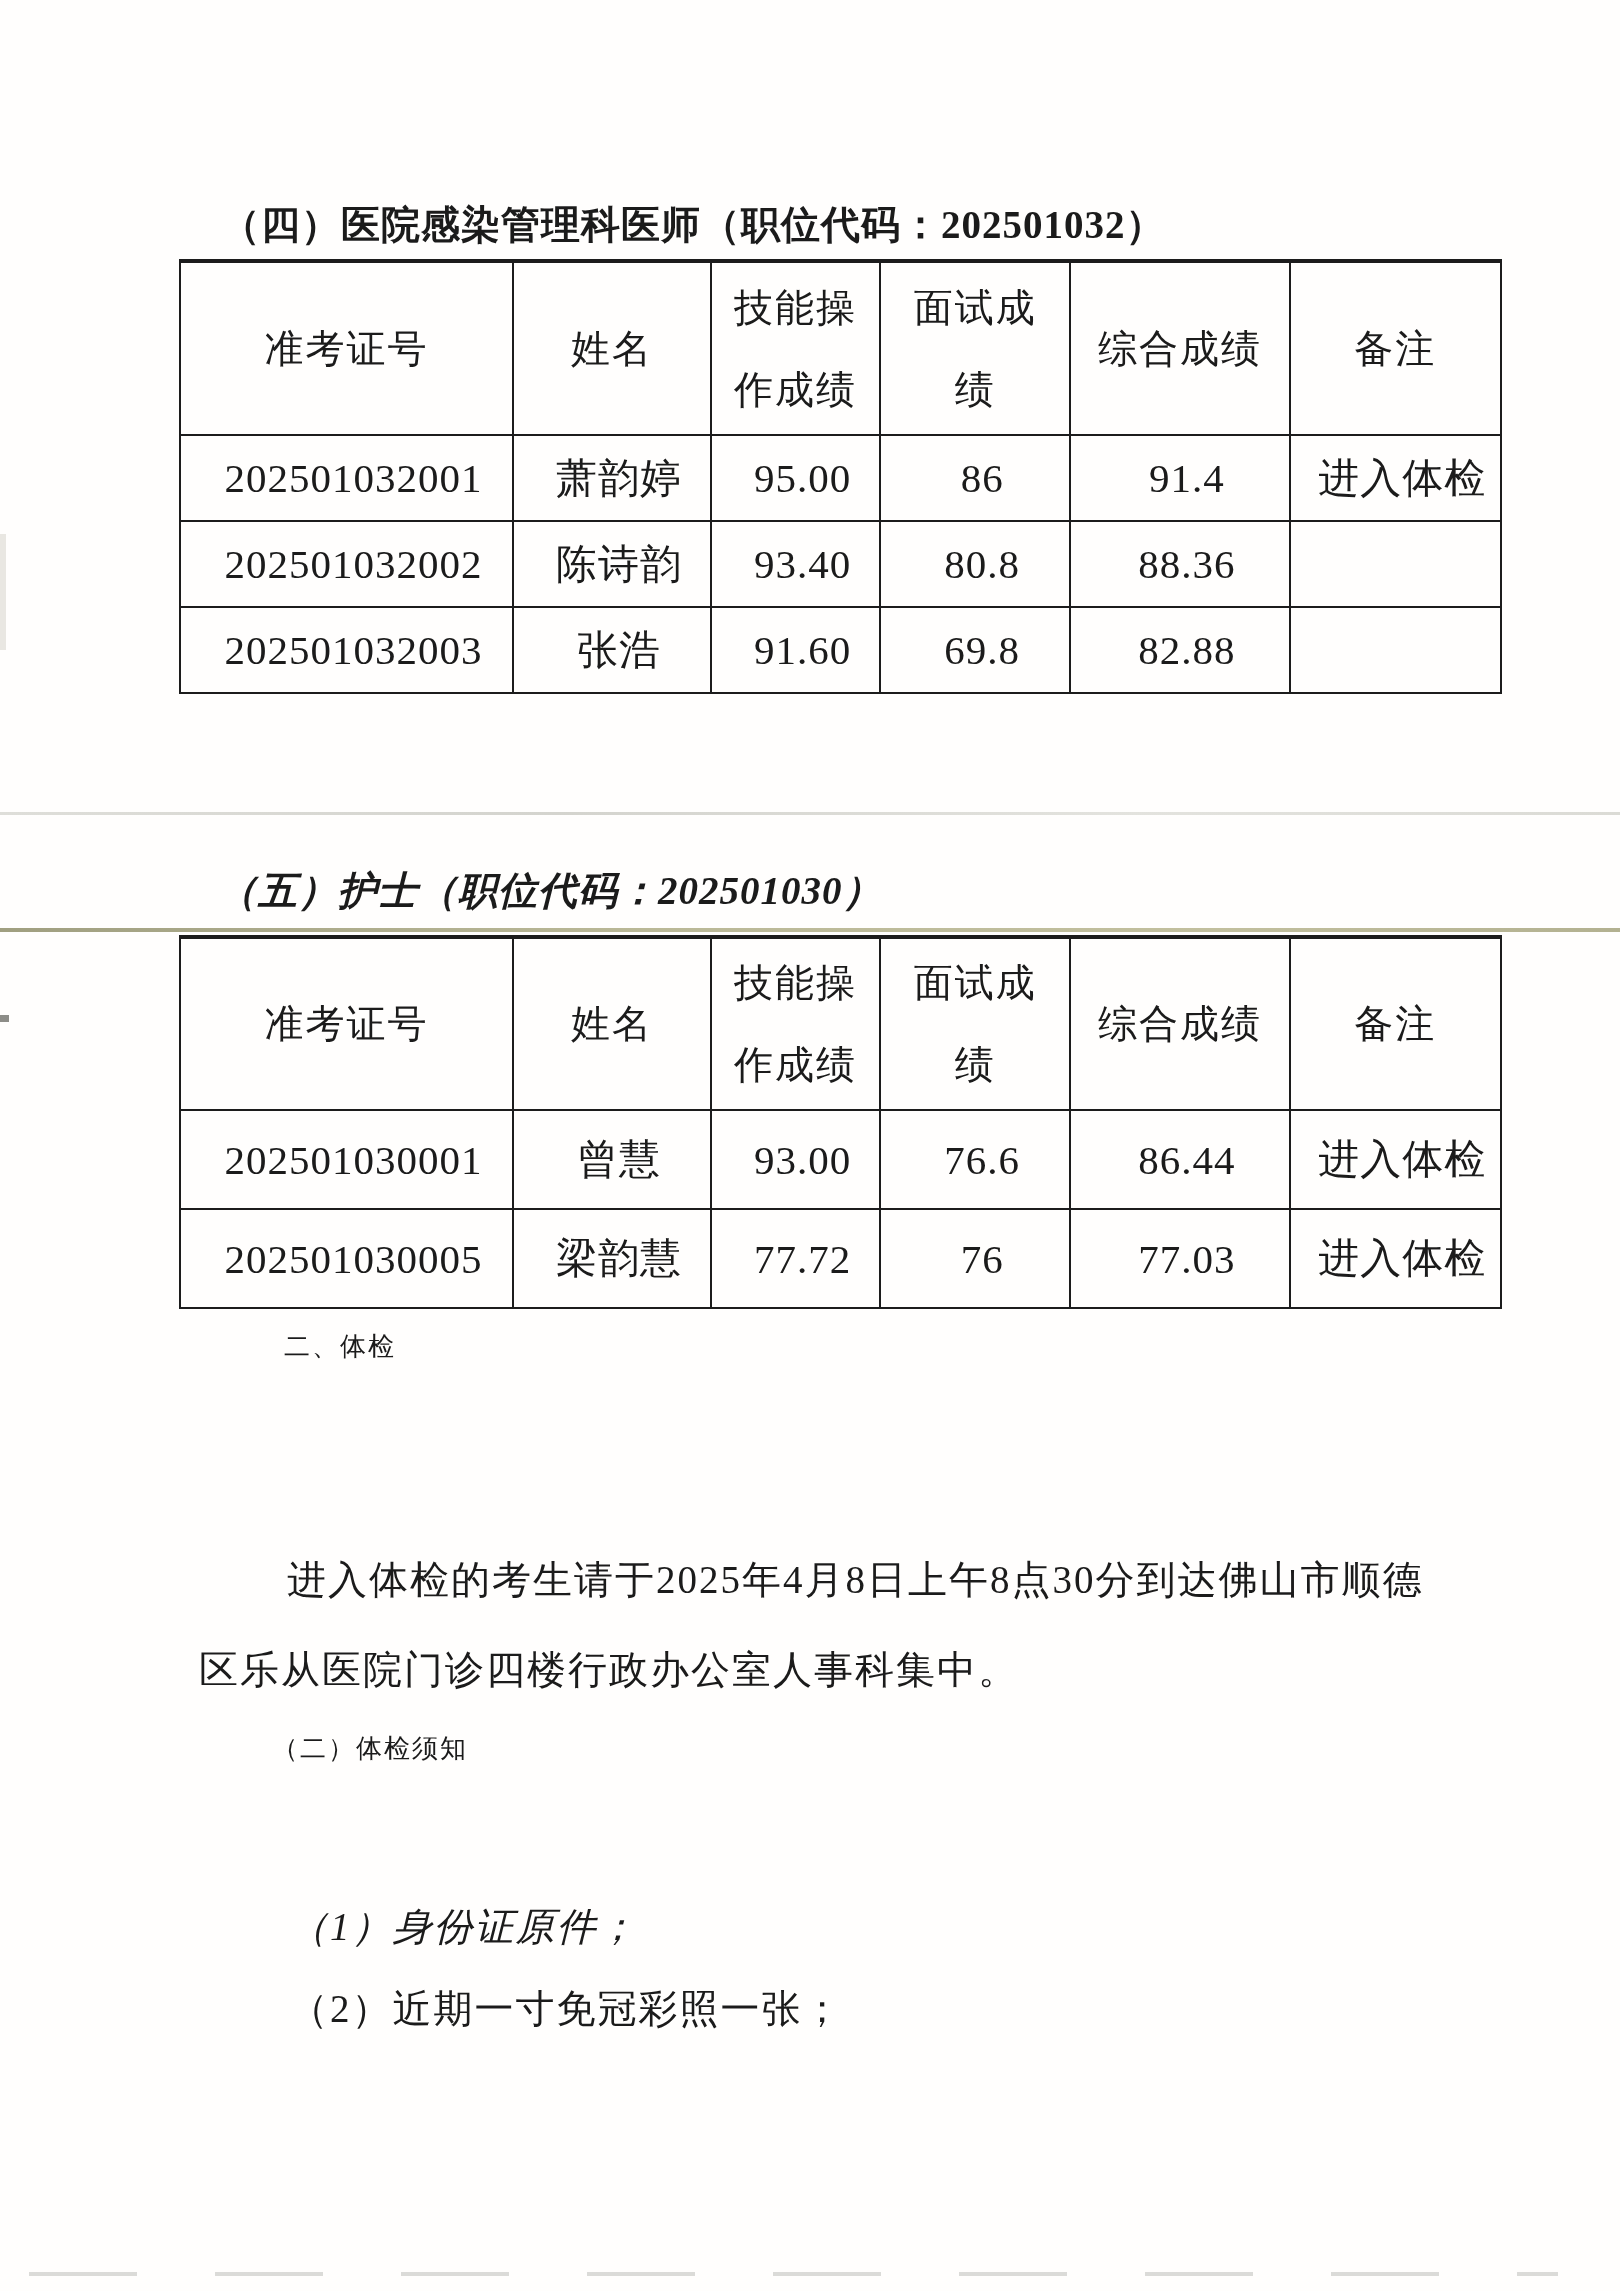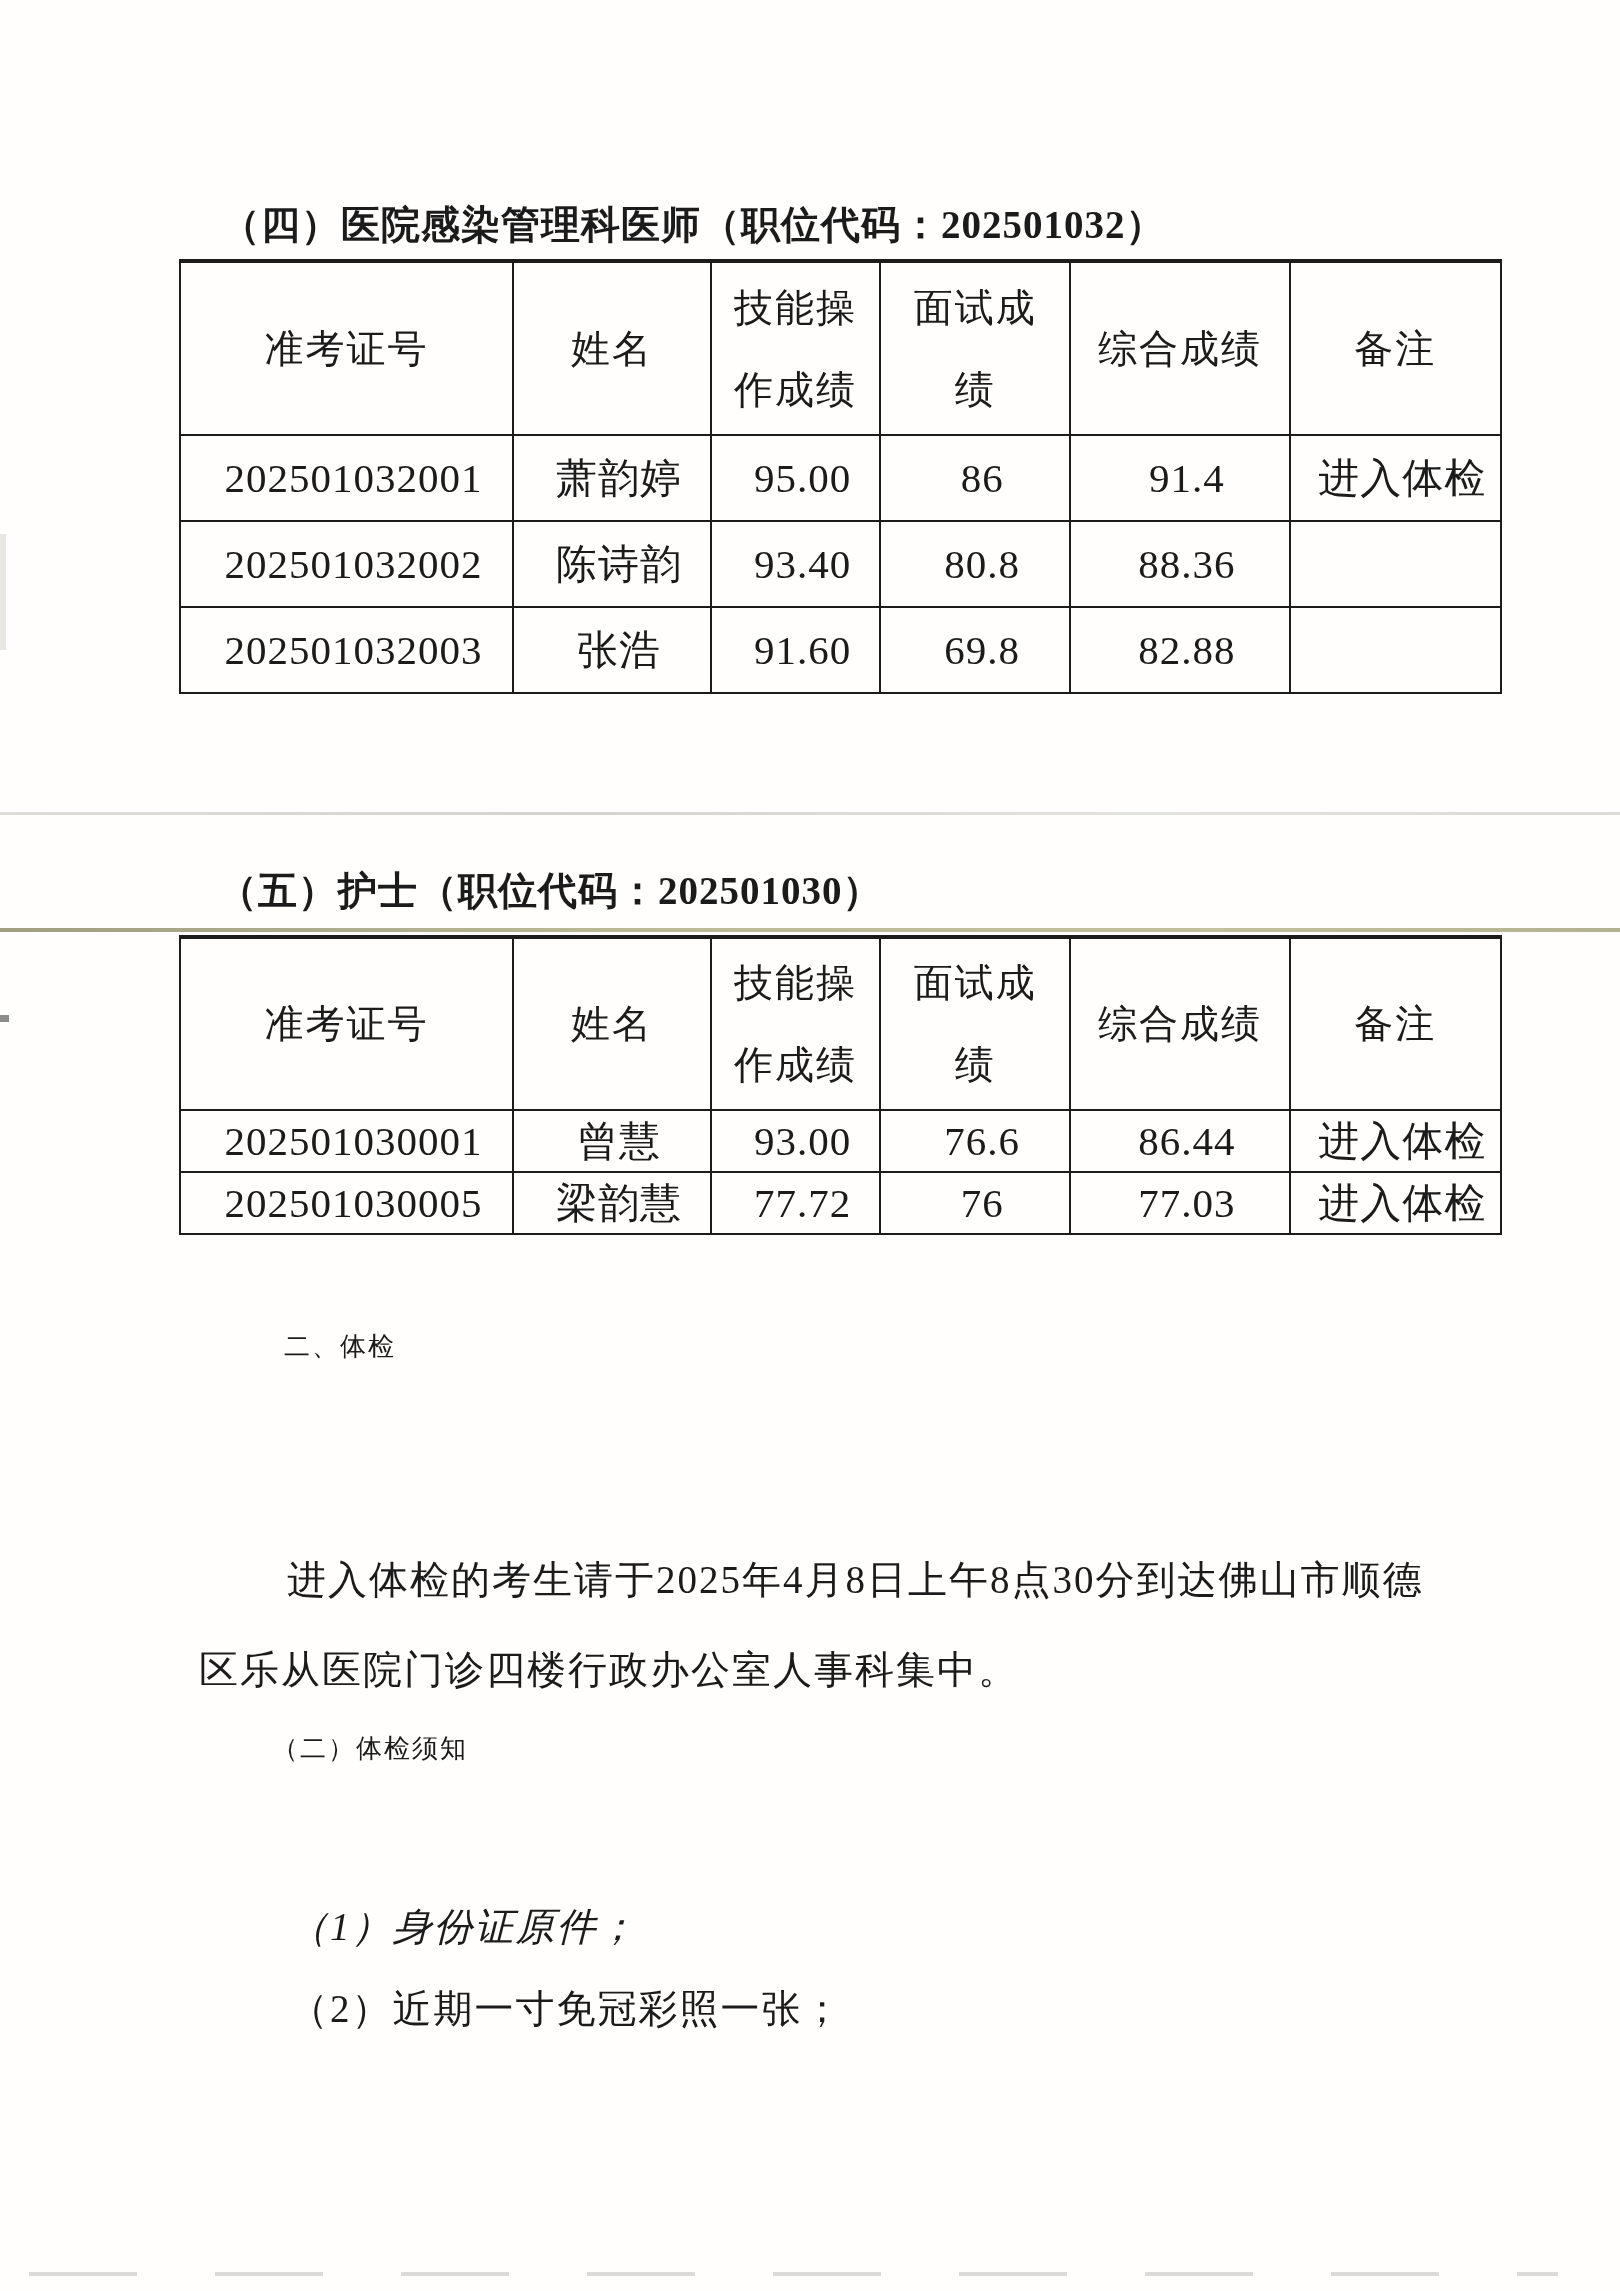--- a/index.html
+++ b/index.html
@@ -50,21 +50,21 @@
   table.score-table { border-width:2.9px; border-top-width:4.9px; }
   #physician-table { top:259px; }
   #nurse-table { top:935px; }
 
   col.c1{width:25.2%} col.c2{width:15.0%} col.c3{width:12.8%}
   col.c4{width:14.4%} col.c5{width:16.6%} col.c6{width:16.0%}
 
   tr.head-row { height:174px; }
   #nurse-table tr.head-row { height:173px; }
   tr.data-row { height:86px; }
-  #nurse-table tr.data-row { height:62px; }
+  #nurse-table tr.data-row { height:99px; }
 
   th.hcell {
     font-size:39px;
     font-weight:normal;
     text-align:center;
     vertical-align:middle;
     white-space:pre-line;
     line-height:82px;
     letter-spacing:2px;
     border-bottom-width:3.9px;
@@ -152,21 +152,21 @@
       <td class="dcell">91.60</td>
       <td class="dcell">69.8</td>
       <td class="dcell">82.88</td>
       <td class="dcell"></td>
     </tr>
   </tbody>
     </table>
 
   <div class="seam-a"></div>
 
-  <div class="sec-heading" style="left:218px; top:864px;">（五）护士（职位代码：202501030）</div>
+  <div class="sec-heading" style="left:218px; top:864px;font-style:italic;">（五）护士（职位代码：202501030）</div>
 
   <div class="seam-b"></div>
 
   <table class="score-table" id="nurse-table">
     <colgroup>
       <col class="c1">
         <col class="c2">
         <col class="c3">
         <col class="c4">
         <col class="c5">

